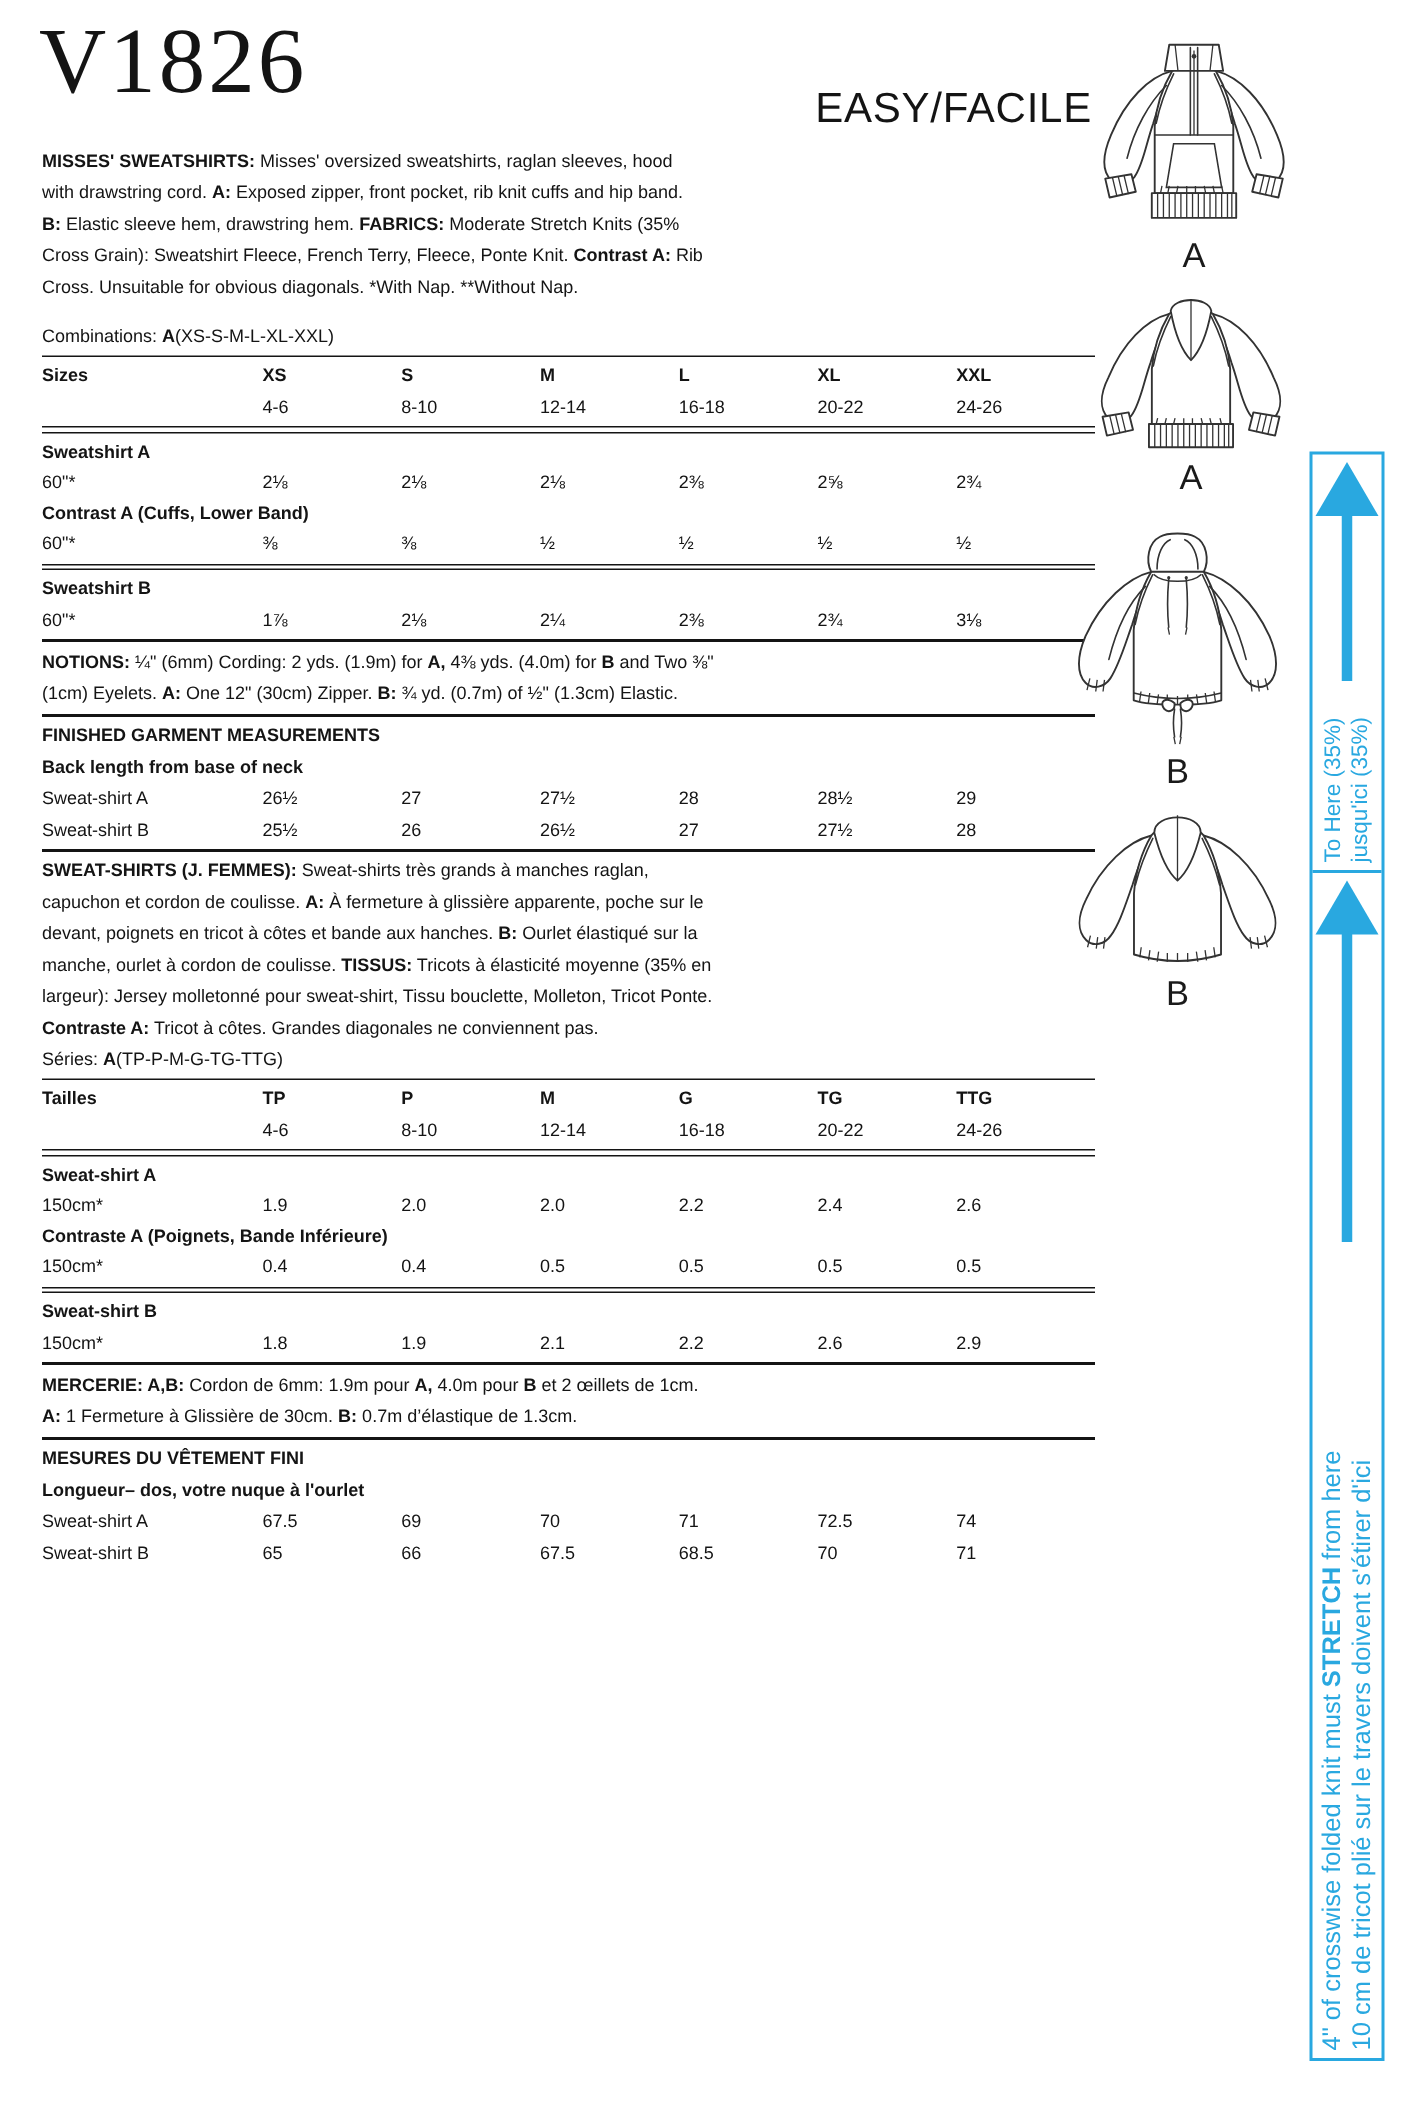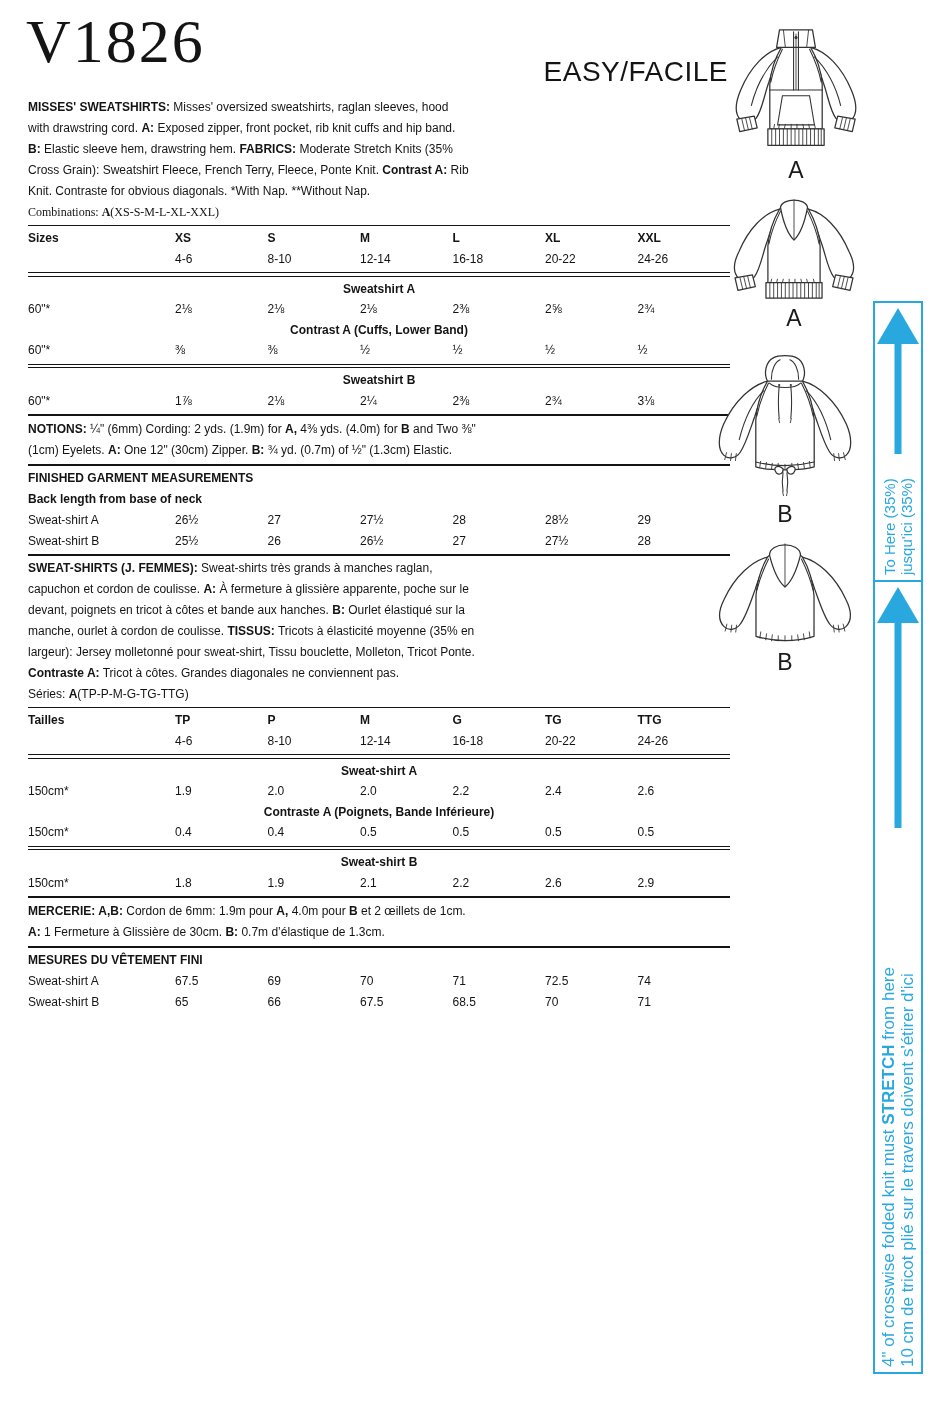--- a/index.html
+++ b/index.html
@@ -15,24 +15,24 @@
   .line{white-space:nowrap;}
   .b{font-weight:bold;}
 
   .rl-thin{border-top:1.3px solid var(--ink);margin:2px 0;}
   .rl-med{border-top:2.2px solid var(--ink);margin:3px 0 2px 0;}
   .rl-heavy{border-top:2.8px solid var(--ink);margin:3px 0 2px 0;}
   .rl-dbl{border-top:1.6px solid var(--ink);border-bottom:1.6px solid var(--ink);height:2.6px;margin:3px 0 2px 0;}
 
   .trow{display:grid;grid-template-columns:147px repeat(6,92.5px);line-height:20.5px;}
   .tlabel{}
-  .tlabel.span{grid-column:1/-1;text-align:center;}
+  .tlabel.span{grid-column:1/-1;}
   .tcell div{line-height:20.5px;}
 
-  .mt12{margin-top:0;font-family:Liberation Serif, serif;} .mt10{} .mt3{margin-top:3px;}
+  .mt12{margin-top:12px;} .mt10{} .mt3{margin-top:3px;}
 
   
   .fig{position:absolute;text-align:center;}
   .fig svg{display:block;margin:0 auto;}
   .fig-label{font-size:23px;margin-top:3px;color:#1a1a1a;}
   .ln{fill:#fff;stroke:#333;stroke-width:1.3;stroke-linecap:round;stroke-linejoin:round;}
   .nf{fill:none;stroke:#333;stroke-width:1.1;stroke-linecap:round;}
   .tk{fill:none;stroke:#333;stroke-width:.9;}
 
   
@@ -54,21 +54,21 @@
 
   <div class="title">V1826</div>
   <div class="difficulty">EASY/FACILE</div>
 
   <div class="content">
     <div>
         <div class="line"><b>MISSES' SWEATSHIRTS:</b><span> Misses' oversized sweatshirts, raglan sleeves, hood</span></div>
         <div class="line"><span>with drawstring cord. </span><b>A:</b><span> Exposed zipper, front pocket, rib knit cuffs and hip band.</span></div>
         <div class="line"><b>B:</b><span> Elastic sleeve hem, drawstring hem. </span><b>FABRICS:</b><span> Moderate Stretch Knits (35%</span></div>
         <div class="line"><span>Cross Grain): Sweatshirt Fleece, French Terry, Fleece, Ponte Knit. </span><b>Contrast A:</b><span> Rib</span></div>
-        <div class="line"><span>Knit. Contraste for obvious diagonals. *With Nap. **Without Nap.</span></div>
+        <div class="line"><span>Cross. Unsuitable for obvious diagonals. *With Nap. **Without Nap.</span></div>
       </div>
     <div class="mt12">
         <div class="line"><span>Combinations: </span><b>A</b><span>(XS-S-M-L-XL-XXL)</span></div>
       </div>
     <div class="rl-thin"></div>
     <div>
         <div class="trow">
           <div class="tlabel b">Sizes</div>
           <div class="tcell">
             <div class="b">XS</div>
@@ -242,20 +242,21 @@
           <div class="tcell">2.9</div>
         </div>
         <div class="rl-med"></div>
       </div>
     <div class="mt3">
         <div class="line"><b>MERCERIE: A,B:</b><span> Cordon de 6mm: 1.9m pour </span><b>A,</b><span> 4.0m pour </span><b>B</b><span> et 2 œillets de 1cm.</span></div>
         <div class="line"><b>A:</b><span> 1 Fermeture à Glissière de 30cm. </span><b>B:</b><span> 0.7m d’élastique de 1.3cm.</span></div>
       </div>
     <div class="rl-med"></div>
     <div class="b">MESURES DU VÊTEMENT FINI</div>
+    <div class="b">Longueur– dos, votre nuque à l'ourlet</div>
     <div>
         <div class="trow">
           <div class="tlabel">Sweat-shirt A</div>
           <div class="tcell">67.5</div>
           <div class="tcell">69</div>
           <div class="tcell">70</div>
           <div class="tcell">71</div>
           <div class="tcell">72.5</div>
           <div class="tcell">74</div>
         </div>

